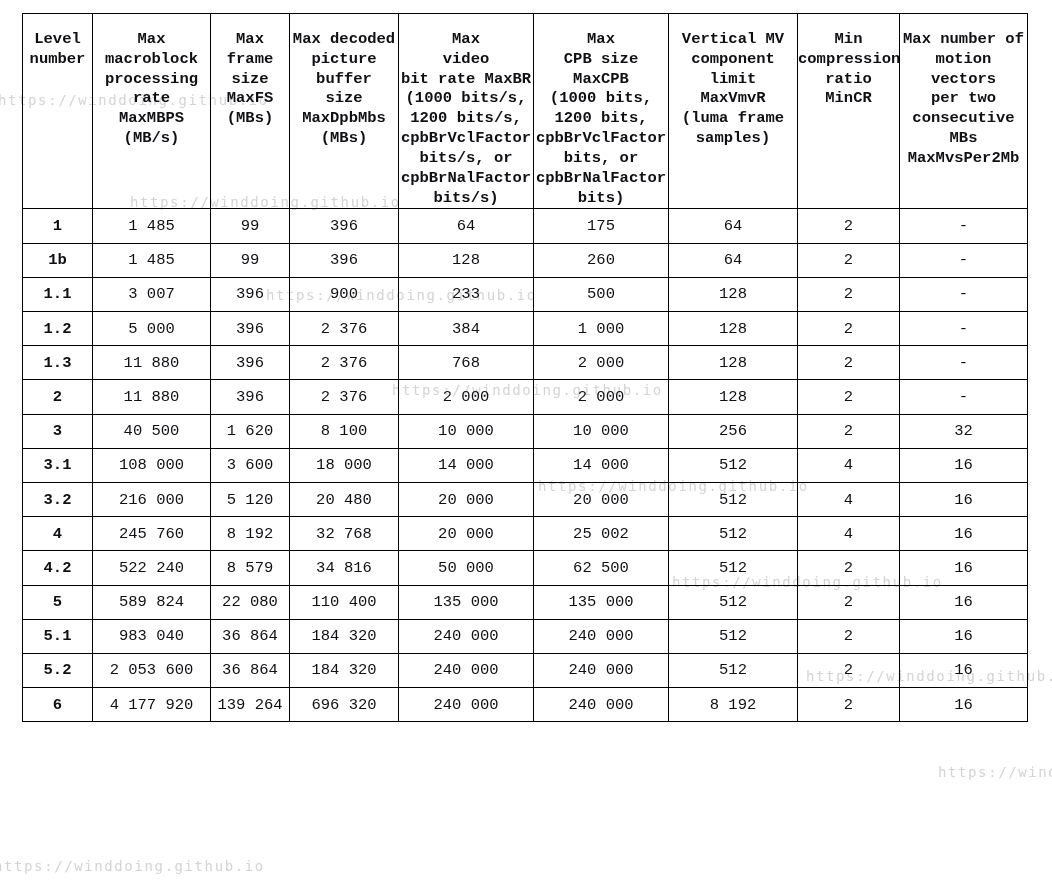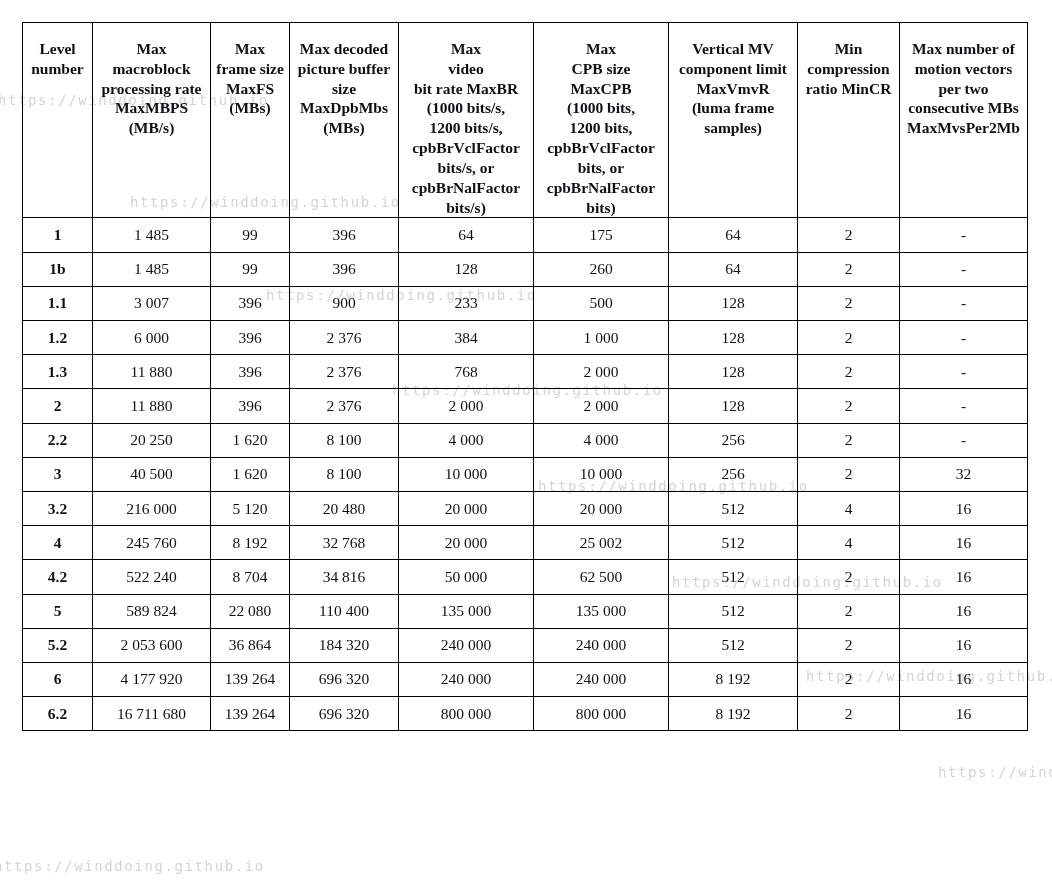--- a/index.html
+++ b/index.html
@@ -22,26 +22,27 @@
   .watermark{
     position:absolute;
     font-family:"DejaVu Sans Mono", monospace;
     font-size:14px;
     letter-spacing:1.6px;
     color:#d4d4d4;
     white-space:nowrap;
   }
   table.levels-table{
     position:absolute;
-    left:22px;top:22px;
+    left:22px;top:13px;
     width:1005px;
     border-collapse:collapse;
     table-layout:fixed;
     z-index:1;
     background:transparent;
+    font-family:Liberation Mono, monospace;
   }
   col.c1{width:70px;}
   col.c2{width:118px;}
   col.c3{width:79px;}
   col.c4{width:109px;}
   col.c5{width:135px;}
   col.c6{width:135px;}
   col.c7{width:129px;}
   col.c8{width:102px;}
   col.c9{width:128px;}
@@ -179,21 +180,21 @@
           <td>396</td>
           <td>900</td>
           <td>233</td>
           <td>500</td>
           <td>128</td>
           <td>2</td>
           <td>-</td>
         </tr>
         <tr>
           <td class="level">1.2</td>
-          <td>6 000</td>
+          <td>5 000</td>
           <td>396</td>
           <td>2 376</td>
           <td>384</td>
           <td>1 000</td>
           <td>128</td>
           <td>2</td>
           <td>-</td>
         </tr>
         <tr>
           <td class="level">1.3</td>
@@ -207,46 +208,46 @@
           <td>-</td>
         </tr>
         <tr>
           <td class="level">2</td>
           <td>11 880</td>
           <td>396</td>
           <td>2 376</td>
           <td>2 000</td>
           <td>2 000</td>
           <td>128</td>
-          <td>2</td>
-          <td>-</td>
-        </tr>
-        <tr>
-          <td class="level">2.2</td>
-          <td>20 250</td>
-          <td>1 620</td>
-          <td>8 100</td>
-          <td>4 000</td>
-          <td>4 000</td>
-          <td>256</td>
           <td>2</td>
           <td>-</td>
         </tr>
         <tr>
           <td class="level">3</td>
           <td>40 500</td>
           <td>1 620</td>
           <td>8 100</td>
           <td>10 000</td>
           <td>10 000</td>
           <td>256</td>
           <td>2</td>
           <td>32</td>
         </tr>
         <tr>
+          <td class="level">3.1</td>
+          <td>108 000</td>
+          <td>3 600</td>
+          <td>18 000</td>
+          <td>14 000</td>
+          <td>14 000</td>
+          <td>512</td>
+          <td>4</td>
+          <td>16</td>
+        </tr>
+        <tr>
           <td class="level">3.2</td>
           <td>216 000</td>
           <td>5 120</td>
           <td>20 480</td>
           <td>20 000</td>
           <td>20 000</td>
           <td>512</td>
           <td>4</td>
           <td>16</td>
         </tr>
@@ -257,40 +258,51 @@
           <td>32 768</td>
           <td>20 000</td>
           <td>25 002</td>
           <td>512</td>
           <td>4</td>
           <td>16</td>
         </tr>
         <tr>
           <td class="level">4.2</td>
           <td>522 240</td>
-          <td>8 704</td>
+          <td>8 579</td>
           <td>34 816</td>
           <td>50 000</td>
           <td>62 500</td>
           <td>512</td>
           <td>2</td>
           <td>16</td>
         </tr>
         <tr>
           <td class="level">5</td>
           <td>589 824</td>
           <td>22 080</td>
           <td>110 400</td>
           <td>135 000</td>
           <td>135 000</td>
           <td>512</td>
           <td>2</td>
           <td>16</td>
         </tr>
         <tr>
+          <td class="level">5.1</td>
+          <td>983 040</td>
+          <td>36 864</td>
+          <td>184 320</td>
+          <td>240 000</td>
+          <td>240 000</td>
+          <td>512</td>
+          <td>2</td>
+          <td>16</td>
+        </tr>
+        <tr>
           <td class="level">5.2</td>
           <td>2 053 600</td>
           <td>36 864</td>
           <td>184 320</td>
           <td>240 000</td>
           <td>240 000</td>
           <td>512</td>
           <td>2</td>
           <td>16</td>
         </tr>
@@ -298,27 +310,16 @@
           <td class="level">6</td>
           <td>4 177 920</td>
           <td>139 264</td>
           <td>696 320</td>
           <td>240 000</td>
           <td>240 000</td>
           <td>8 192</td>
           <td>2</td>
           <td>16</td>
         </tr>
-        <tr>
-          <td class="level">6.2</td>
-          <td>16 711 680</td>
-          <td>139 264</td>
-          <td>696 320</td>
-          <td>800 000</td>
-          <td>800 000</td>
-          <td>8 192</td>
-          <td>2</td>
-          <td>16</td>
-        </tr>
       </tbody>
   </table>
 
 </div>
 
 </body></html>

